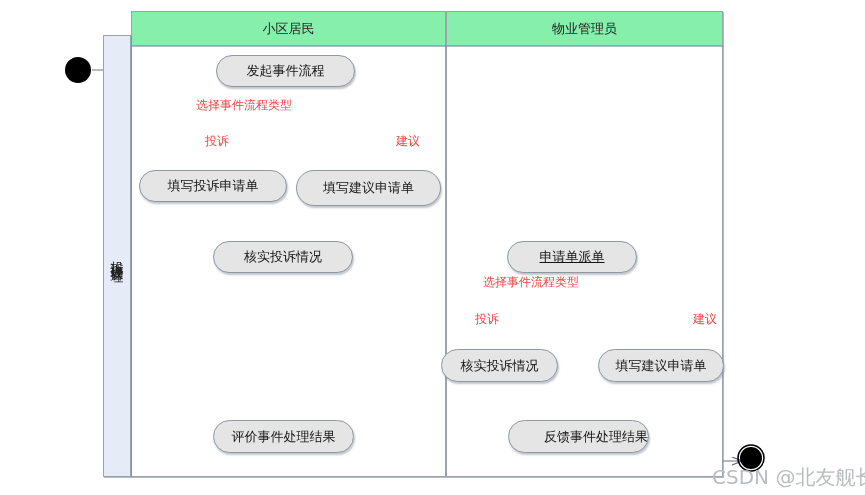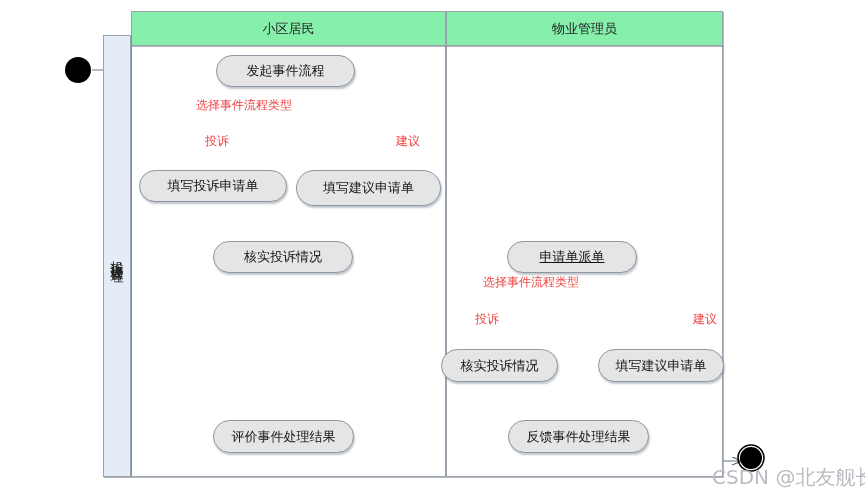--- a/index.html
+++ b/index.html
@@ -186,21 +186,21 @@
   </div>
 
   <div class="activity" style="left:441px; top:349px; width:117px; height:33px;">
     <span>核实投诉情况</span>
   </div>
 
   <div class="activity" style="left:598px; top:349px; width:126px; height:33px;">
     <span>填写建议申请单</span>
   </div>
 
-  <div class="activity" style="left:508px; top:420px; width:141px; height:33px;">
+  <div class="activity" style="left:508px; top:420px; width:141px; height:33px;justify-content:flex-end;">
     <span>反馈事件处理结果</span>
   </div>
 
   <div class="activity" style="left:213px; top:420px; width:141px; height:33px;">
     <span>评价事件处理结果</span>
   </div>
 
   <span class="edge-label" style="left:176px; top:97px;">选择事件流程类型</span>
   <span class="edge-label" style="left:185px; top:133px;">投诉</span>
   <span class="edge-label" style="left:376px; top:133px;">建议</span>

